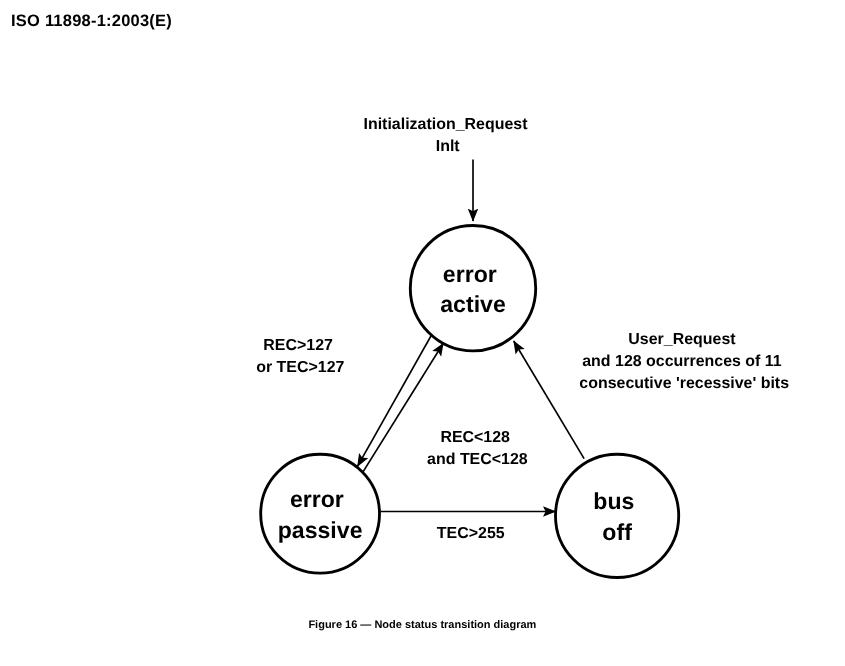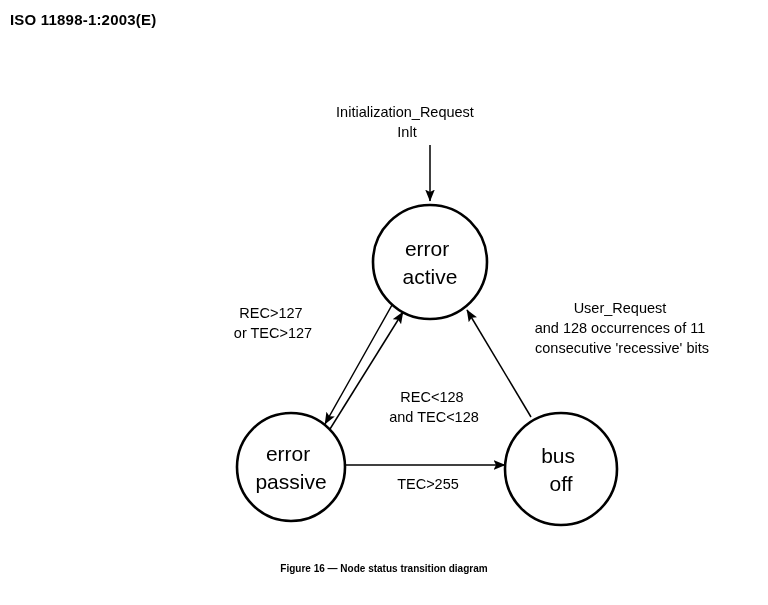--- a/index.html
+++ b/index.html
@@ -31,20 +31,21 @@
     letter-spacing: 0.2px;
     color: #000000;
     white-space: nowrap;
   }
   .figure-area {
     position: absolute;
     left: 0;
     top: 60px;
     width: 768px;
     height: 490px;
+    font-weight: bold;
   }
   .figure-caption {
     position: absolute;
     left: 0;
     top: 563px;
     width: 768px;
     text-align: center;
     font-size: 10px;
     font-weight: bold;
     color: #000000;

